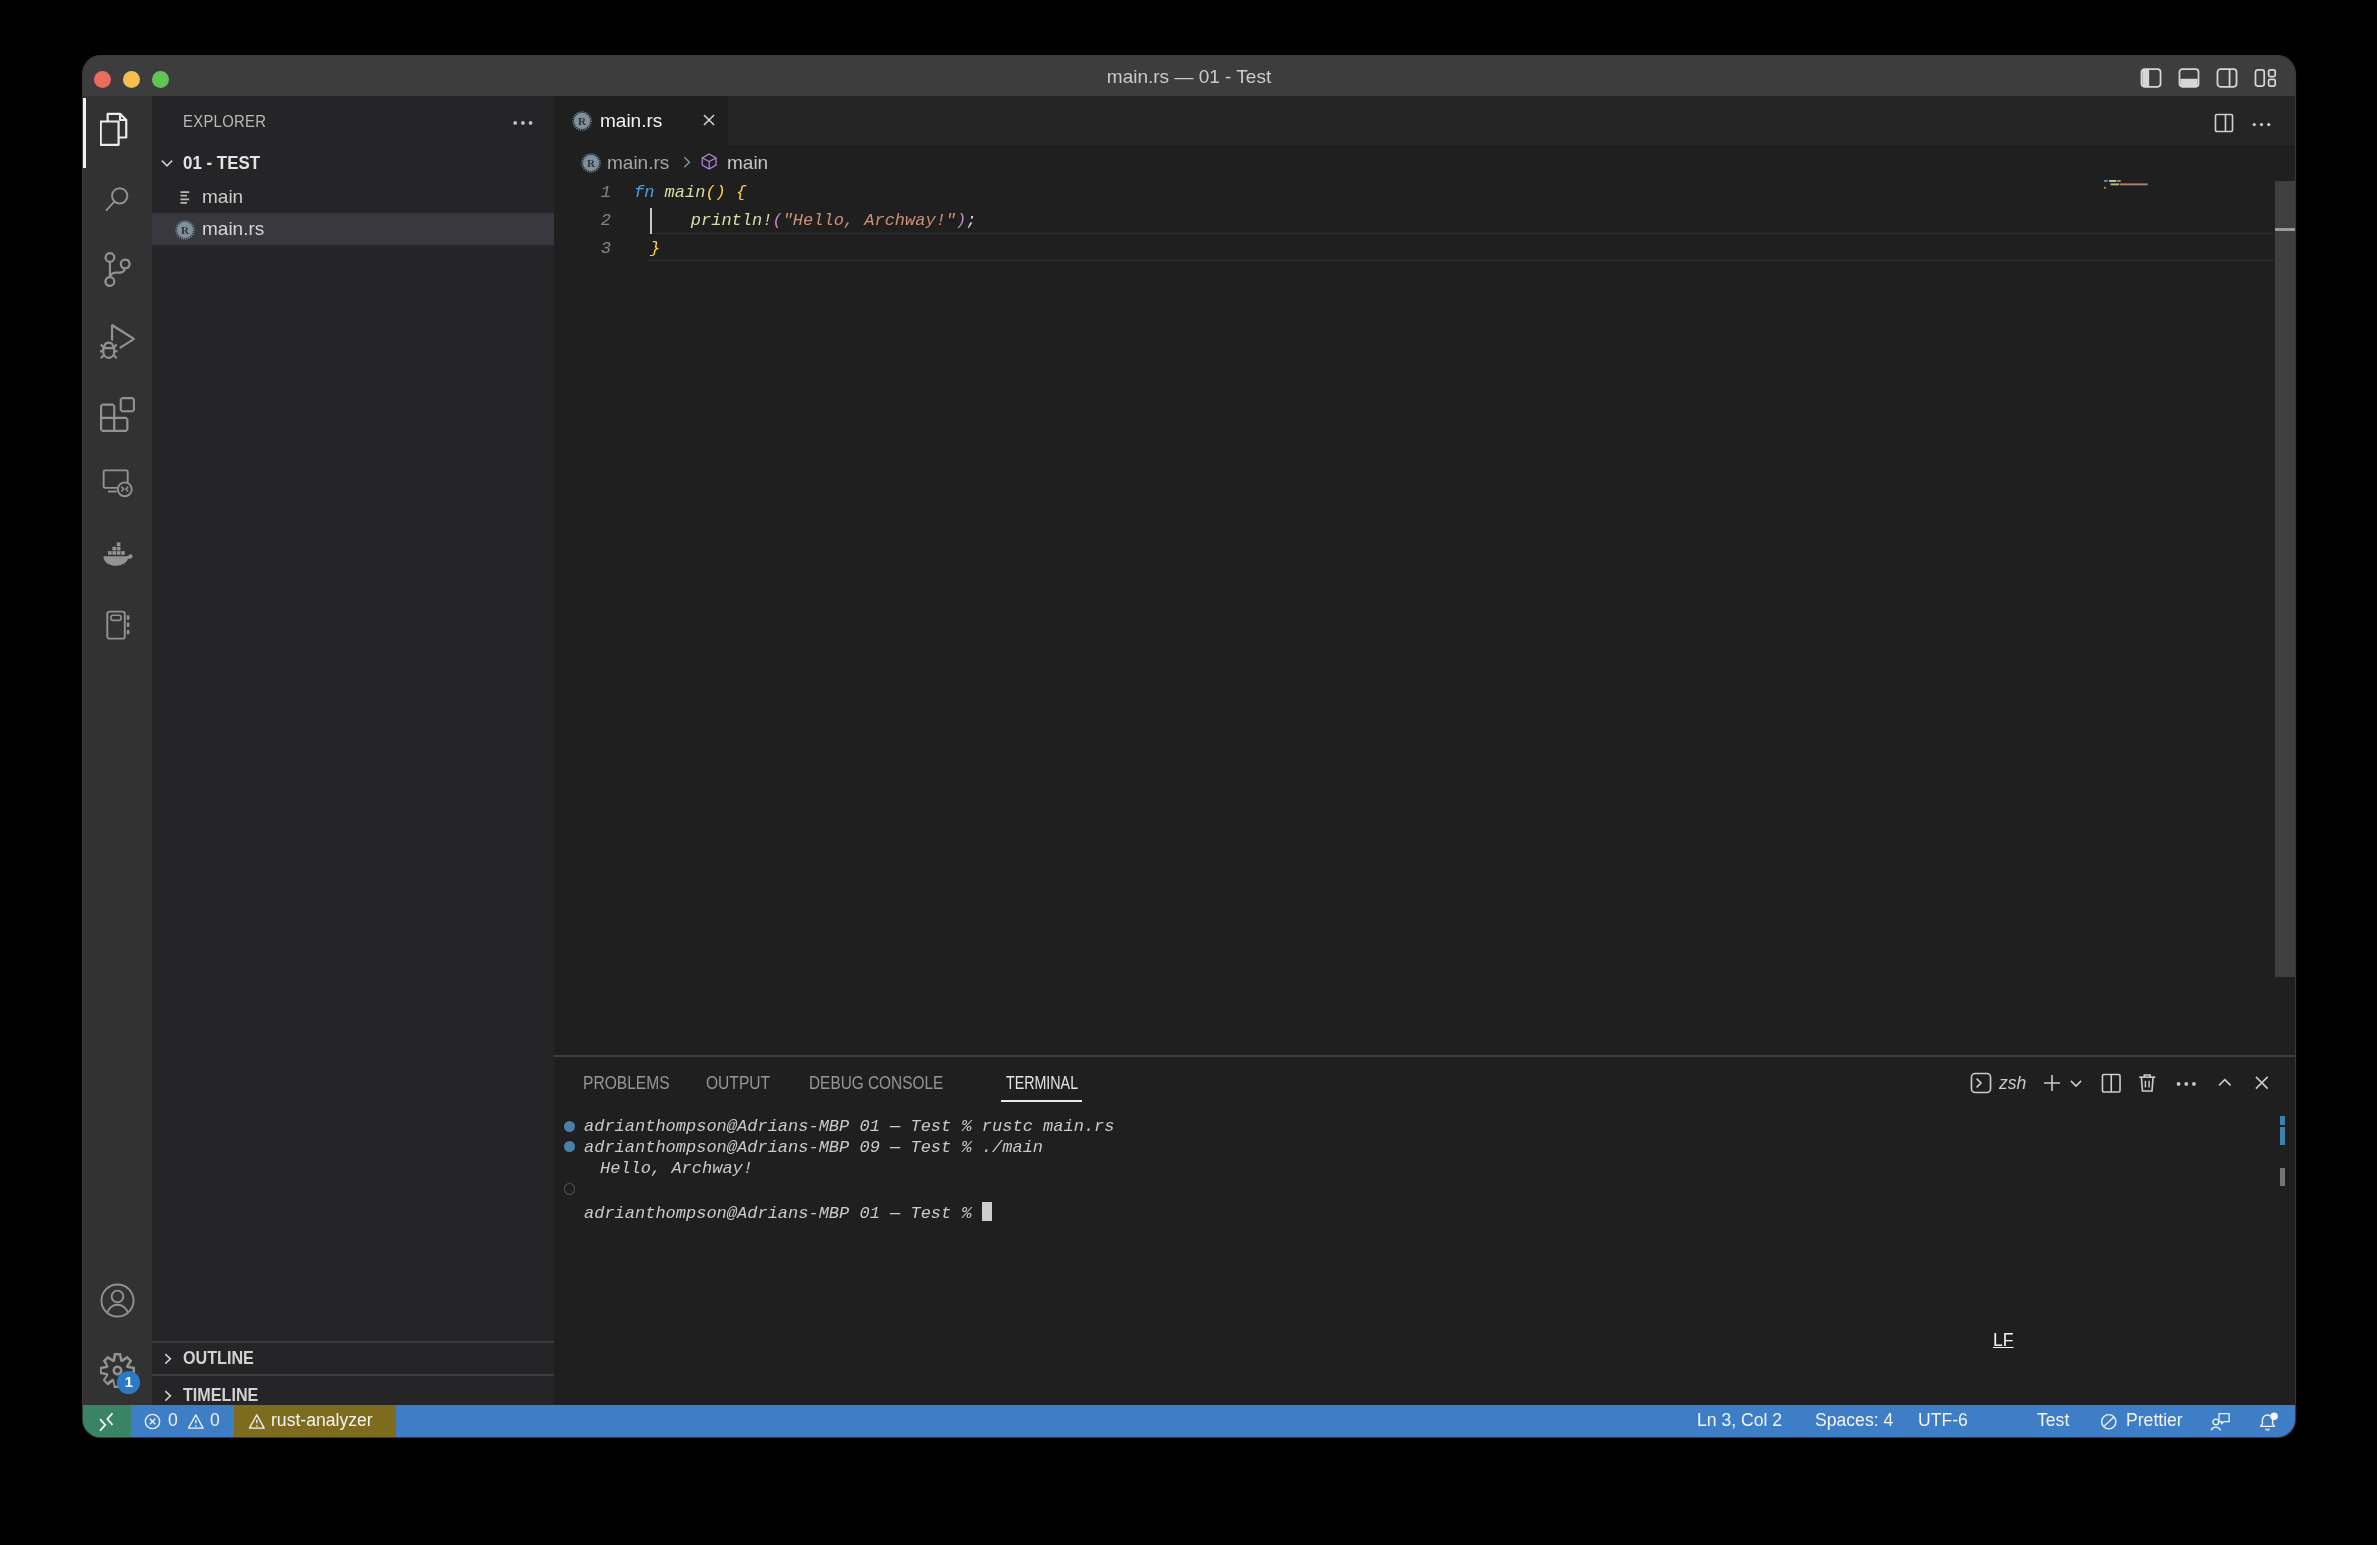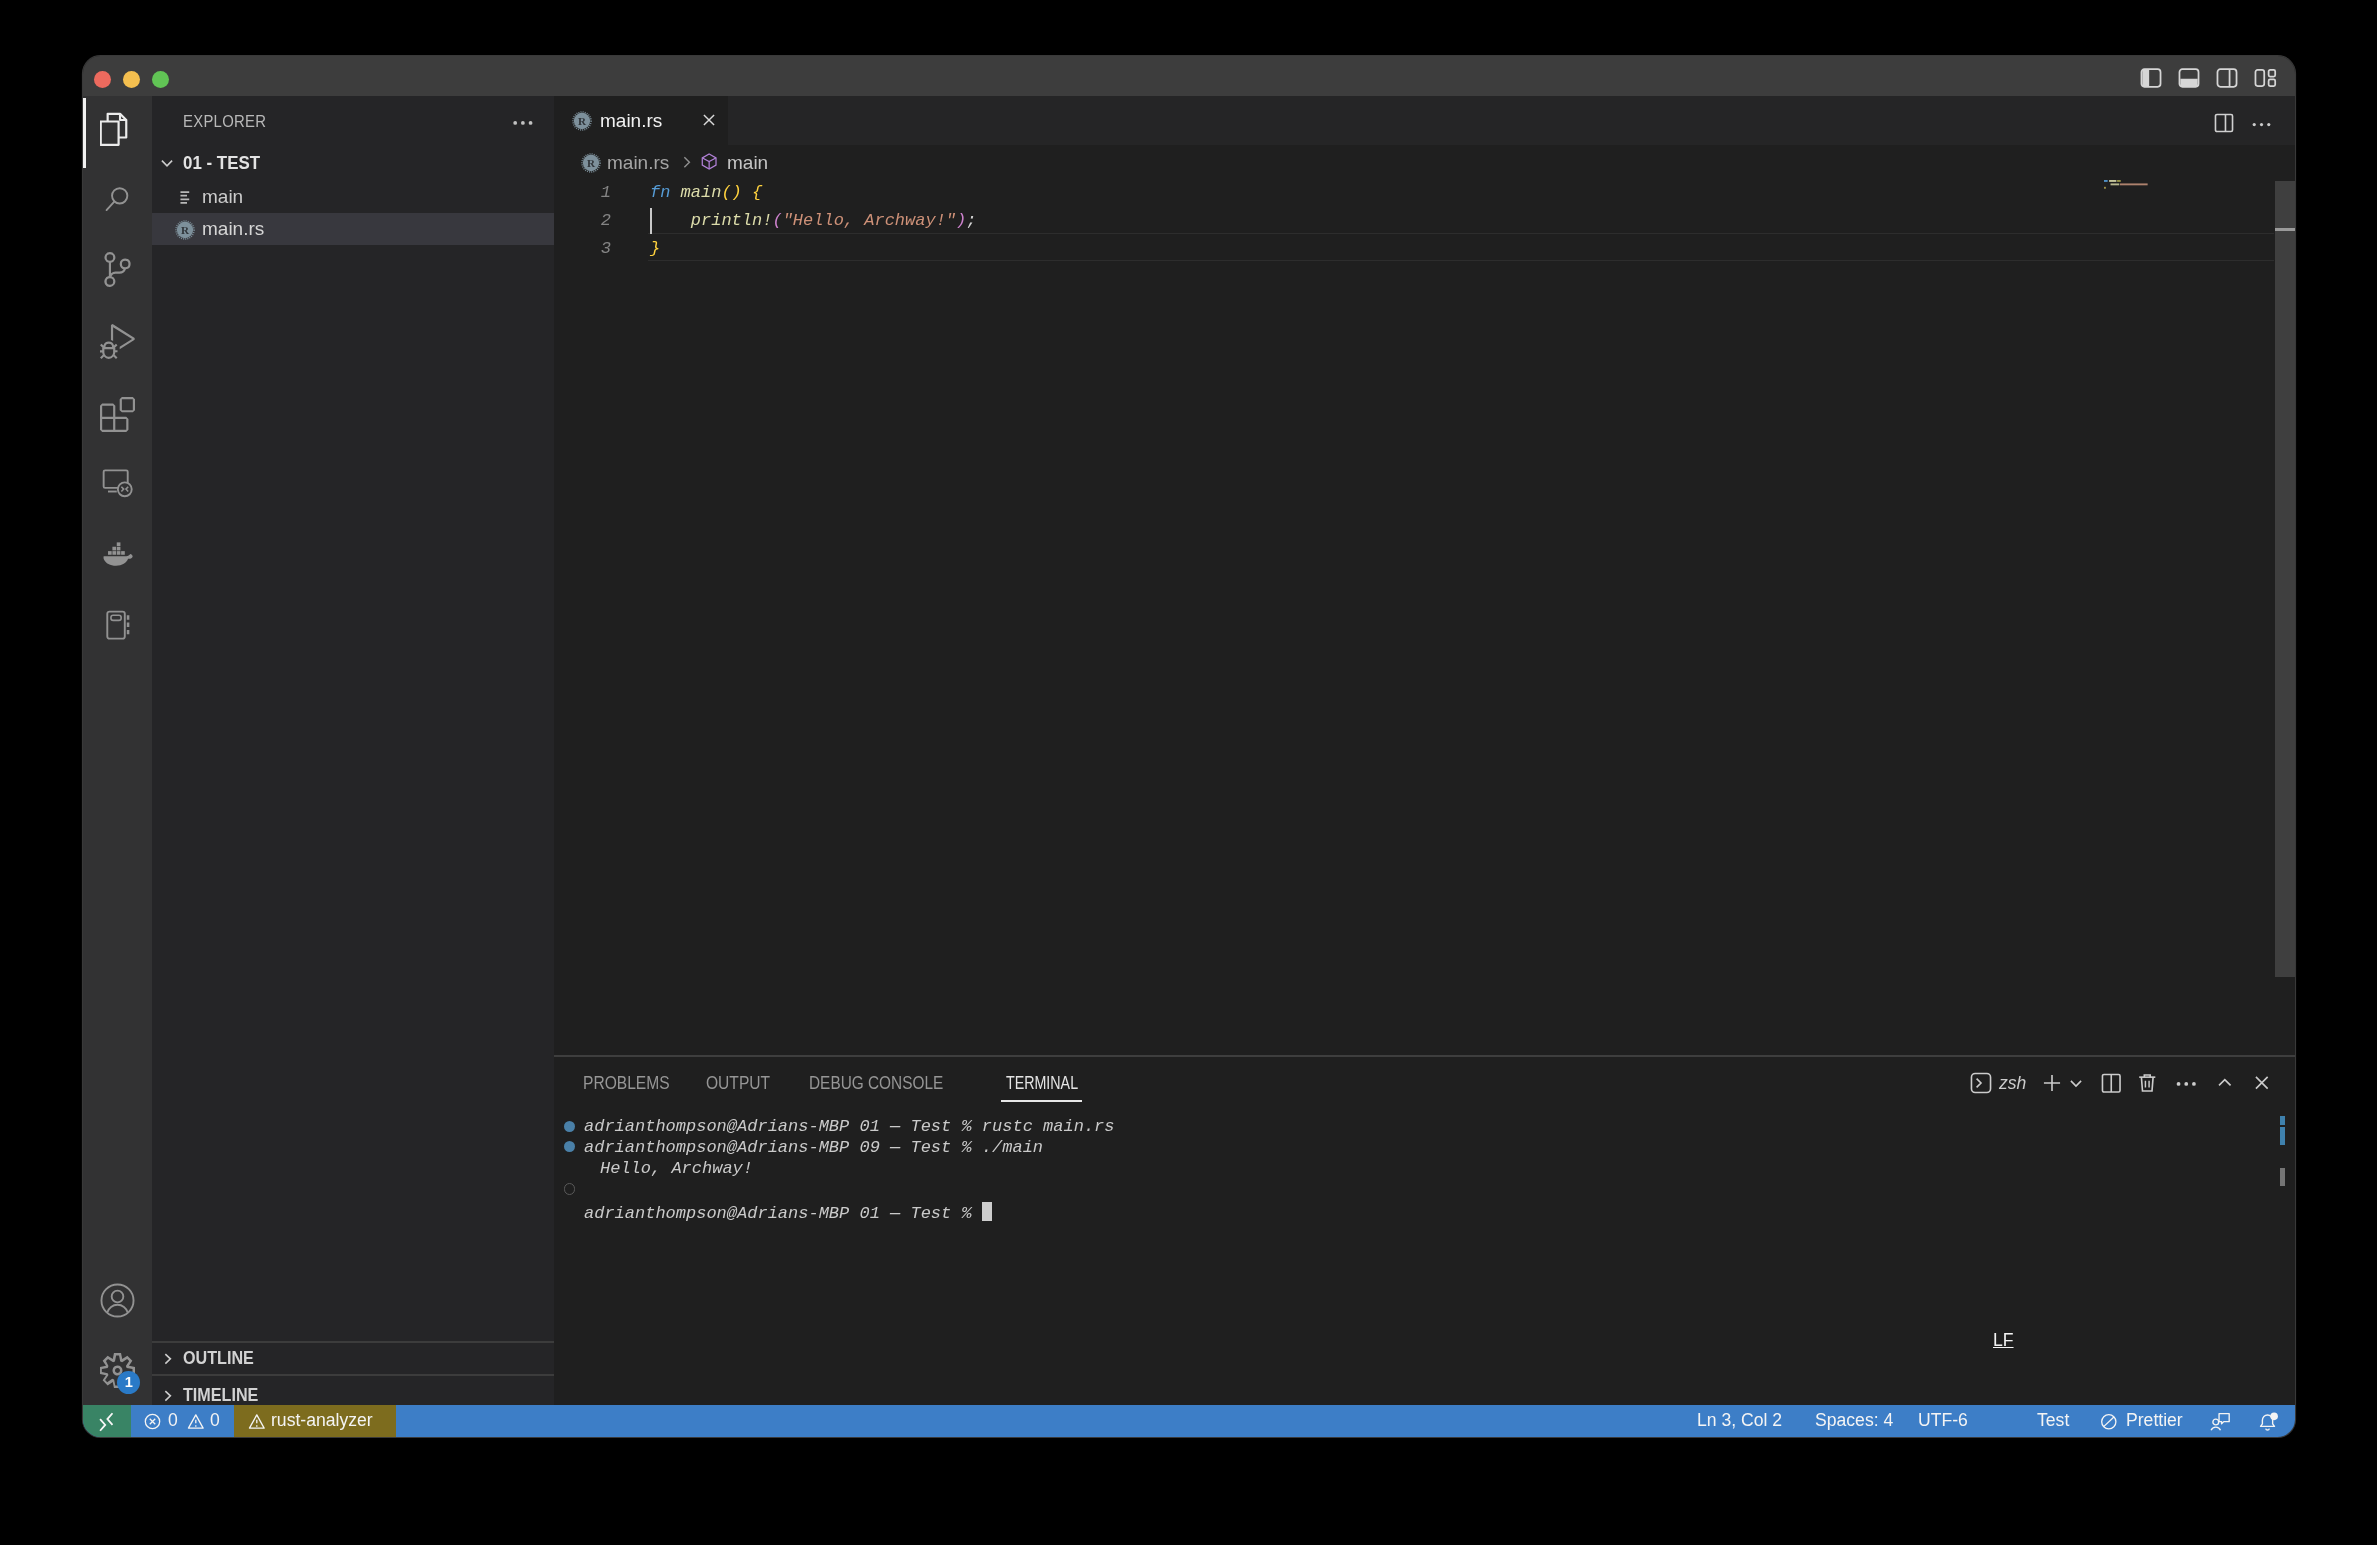--- a/index.html
+++ b/index.html
@@ -14,20 +14,21 @@
 </style>
 </head>
 <body>
 <div id="page">
 <div id="win">
 
   <div class="abs" style="left:0;top:0;width:2212px;height:40px;background:#3d3d3d;"></div>
   <div class="abs" style="left:11px;top:14.6px;width:17px;height:17px;border-radius:50%;background:#ec6a5e;"></div>
   <div class="abs" style="left:40px;top:14.6px;width:17px;height:17px;border-radius:50%;background:#f4bf4f;"></div>
   <div class="abs" style="left:69px;top:14.6px;width:17px;height:17px;border-radius:50%;background:#61c455;"></div>
+  <div class="abs" style="left:0;top:10.2px;width:2212px;text-align:center;font-size:19px;color:#cbcbcb;">main.rs — 01 - Test</div>
 
   <div class="abs" style="left:2057px;top:11px;">
     <svg width="22" height="22" viewBox="0 0 30 30" fill="none" stroke="#d6d6d6" stroke-width="2.4">
       <rect x="2" y="3" width="26" height="24" rx="4"></rect>
       <path d="M3.2 4.2h9.3v21.6h-9.3z" fill="#d6d6d6" stroke="none"></path>
     </svg>
   </div>
   <div class="abs" style="left:2095px;top:11px;">
     <svg width="22" height="22" viewBox="0 0 30 30" fill="none" stroke="#d6d6d6" stroke-width="2.4">
       <rect x="2" y="3" width="26" height="24" rx="4"></rect>
@@ -237,21 +238,21 @@
       </svg>
     </div>
     <div class="abs" style="left:173px;top:56px;font-size:19px;color:#c5c5c5;">main</div>
 
     <div class="abs mono" id="code" style="left:0;top:83px;font-size:17px;line-height:28px;">
       <div class="abs" style="left:94px;top:54px;width:1626px;height:26px;border-top:1.5px solid #2d2d2d;border-bottom:1.5px solid #2d2d2d;"></div>
       <div class="abs" style="left:22px;top:0;width:35px;text-align:right;color:#848484;">1</div>
       <div class="abs" style="left:22px;top:28px;width:35px;text-align:right;color:#848484;">2</div>
       <div class="abs" style="left:22px;top:56px;width:35px;text-align:right;color:#848484;">3</div>
       <div class="abs" style="left:96px;top:29px;width:1.8px;height:26px;background:#c9c9c9;"></div>
-      <div class="abs" style="left:96px;top:0;white-space:pre;text-align:right;"><span style="color:#569cd6">fn</span> <span style="color:#dcdcaa">main</span><span style="color:#ffd23e">()</span> <span style="color:#ffd23e">{</span></div>
+      <div class="abs" style="left:80px;top:0;white-space:pre;text-align:right;"><span style="color:#569cd6">fn</span> <span style="color:#dcdcaa">main</span><span style="color:#ffd23e">()</span> <span style="color:#ffd23e">{</span></div>
       <div class="abs" style="left:96px;top:28px;white-space:pre;">    <span style="color:#dcdcaa">println!</span><span style="color:#cd82cd">(</span><span style="color:#ce9178">"Hello, Archway!"</span><span style="color:#cd82cd">)</span><span style="color:#d4d4d4">;</span></div>
       <div class="abs" style="left:96px;top:56px;white-space:pre;"><span style="color:#ffd23e">}</span></div>
     </div>
 
     <div class="abs" style="left:1550px;top:84px;">
       <svg width="48" height="10.2" viewBox="0 0 66 14" opacity="0.9">
         <rect x="0" y="0" width="5" height="2.6" fill="#569cd6"></rect>
         <rect x="7" y="0" width="10" height="2.6" fill="#d8d8a8"></rect>
         <rect x="18" y="0" width="5" height="2.6" fill="#a8a44c"></rect>
         <rect x="9" y="4.7" width="12" height="2.6" fill="#c9c99c"></rect>

